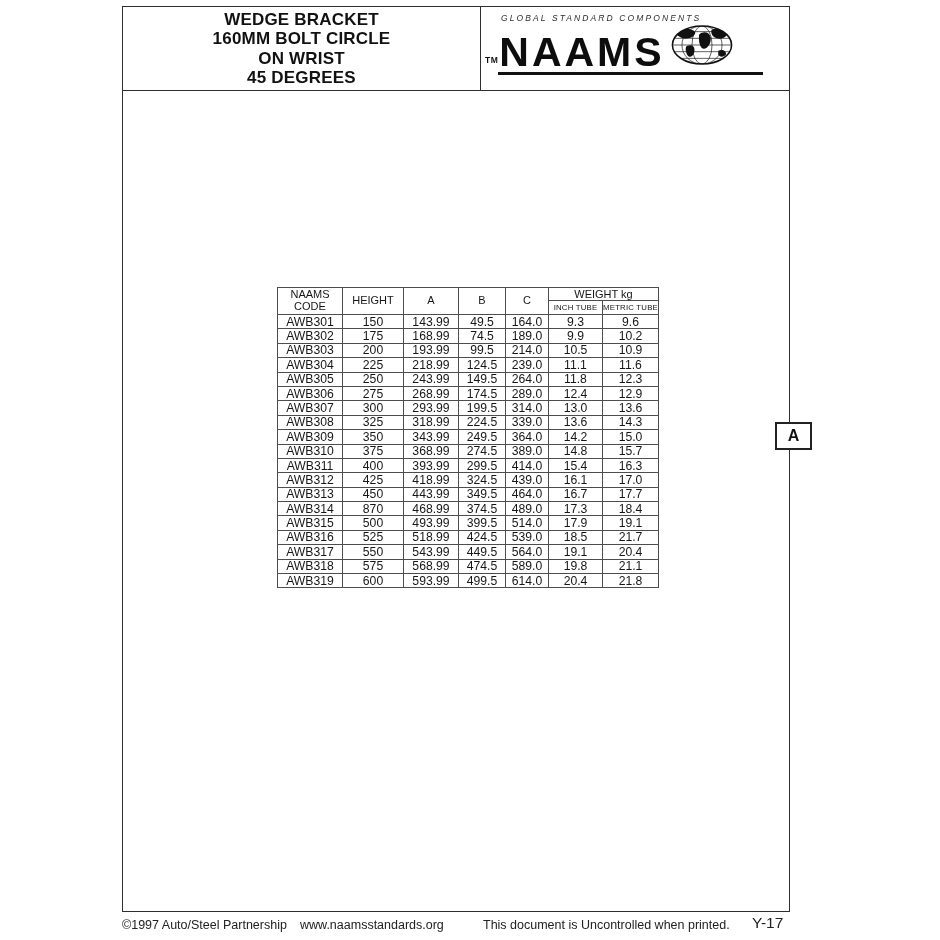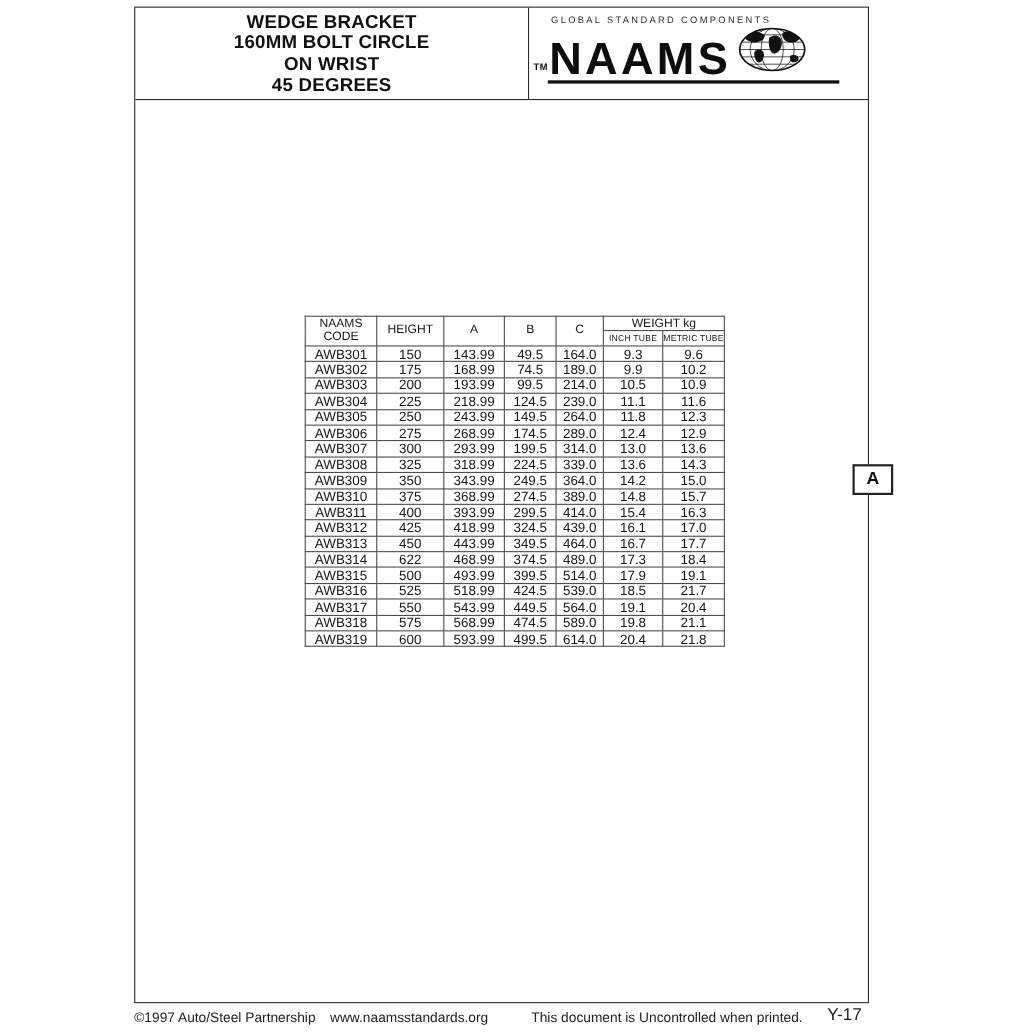--- a/index.html
+++ b/index.html
@@ -8,21 +8,21 @@
 
   
   .page-frame { position:absolute; left:122px; top:6px; width:668px; height:906px; border:1.5px solid #2e2e2e; background:#fff; }
 
   
   .doc-header { position:absolute; left:0; top:0; width:100%; height:84px; border-bottom:1.5px solid #2e2e2e; display:flex; }
   .title-cell { width:358px; border-right:1.5px solid #2e2e2e; display:flex; flex-direction:column; justify-content:center; align-items:center; }
   .title-line { font-size:17px; font-weight:bold; line-height:19.5px; letter-spacing:0.2px; color:#111; text-align:center; }
   .logo-cell { flex:1; position:relative; }
   .logo-block { position:absolute; left:4px; top:6px; width:278px; }
-  .tagline { margin-left:16px; font-size:8.5px; letter-spacing:2.1px; color:#2c2c2c; white-space:nowrap; }
+  .tagline { margin-left:16px; font-size:8.5px; letter-spacing:2.1px; color:#2c2c2c; white-space:nowrap;font-style:italic; }
   .brand-row { display:flex; align-items:flex-end; margin-top:1px; }
   .tm { font-size:8.5px; font-weight:bold; color:#111; margin:0 1px 5px 0; letter-spacing:0.5px; }
   .brand { font-size:41px; font-weight:bold; letter-spacing:3px; line-height:0.82; color:#0d0d0d; }
   .globe { margin-left:5px; margin-bottom:0px; }
   .brand-underline { margin-left:13px; height:3px; background:#111; margin-top:2px; }
   .sub-row { margin-left:13px; display:flex; justify-content:space-between; align-items:baseline; padding:3px 1px 0 7px; }
   .assembly { font-size:15px; color:#111; }
   .rev-date { font-size:13.5px; color:#111; }
 
   
@@ -237,21 +237,21 @@
               <td>AWB313</td>
               <td>450</td>
               <td>443.99</td>
               <td>349.5</td>
               <td>464.0</td>
               <td>16.7</td>
               <td>17.7</td>
             </tr>
             <tr>
               <td>AWB314</td>
-              <td>622</td>
+              <td>870</td>
               <td>468.99</td>
               <td>374.5</td>
               <td>489.0</td>
               <td>17.3</td>
               <td>18.4</td>
             </tr>
             <tr>
               <td>AWB315</td>
               <td>500</td>
               <td>493.99</td>

